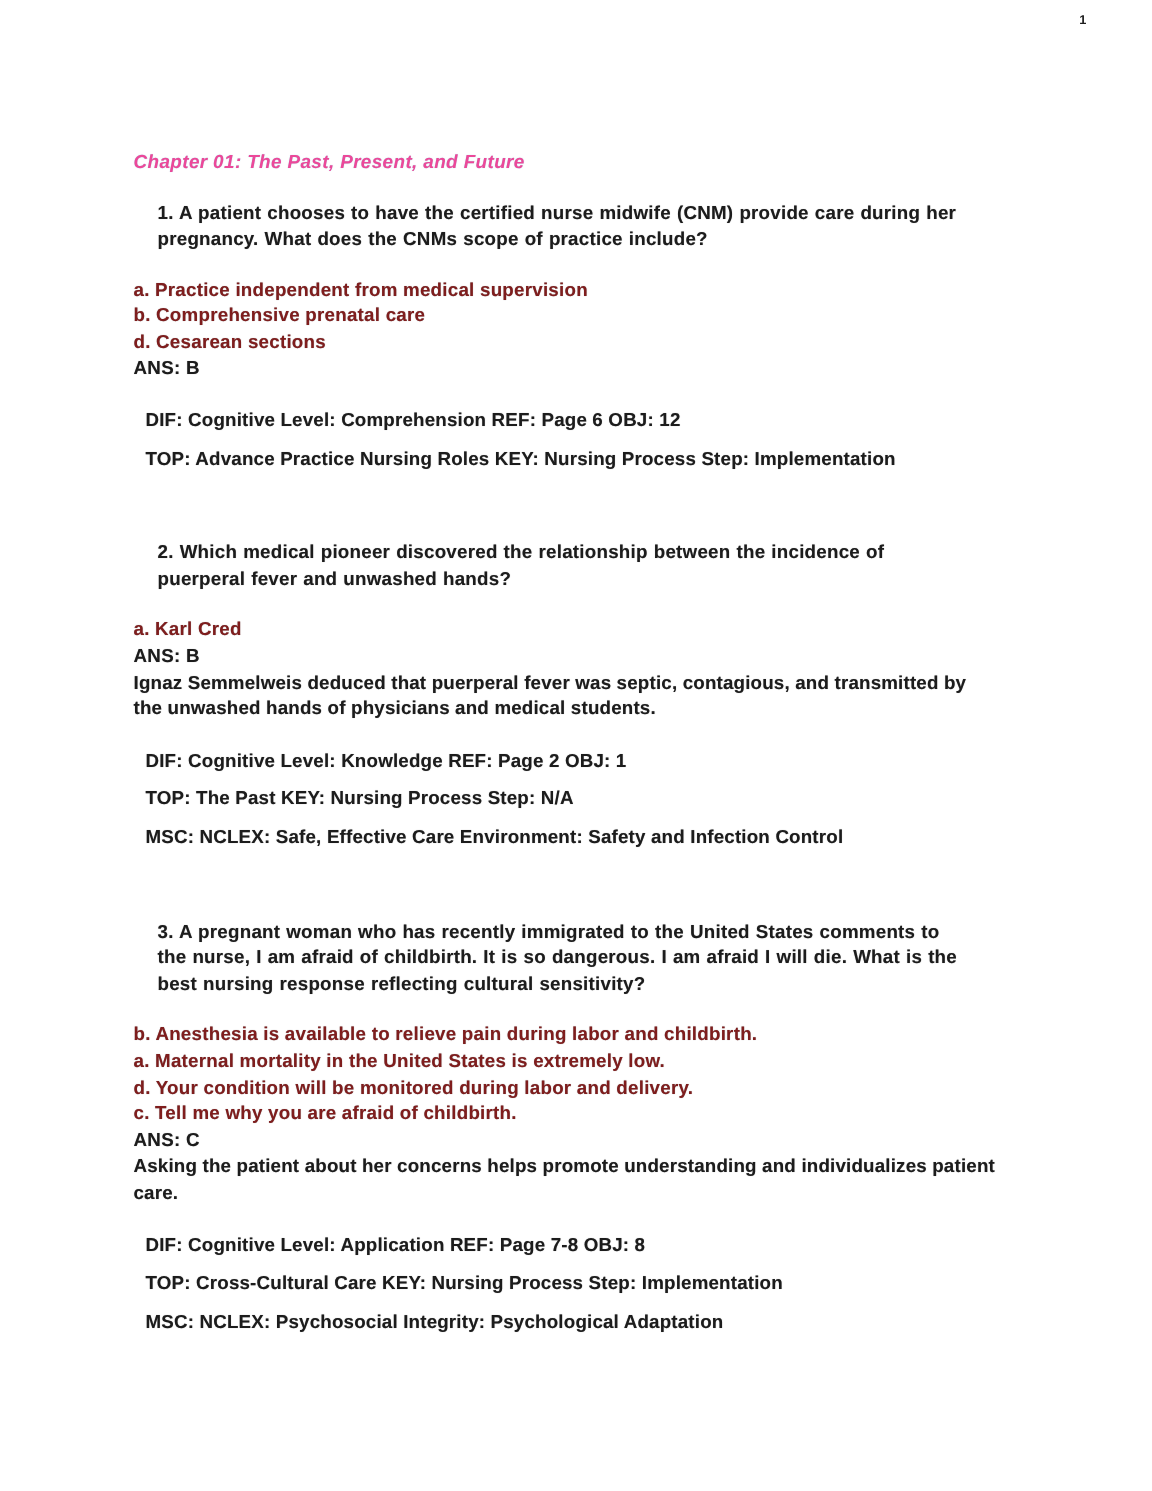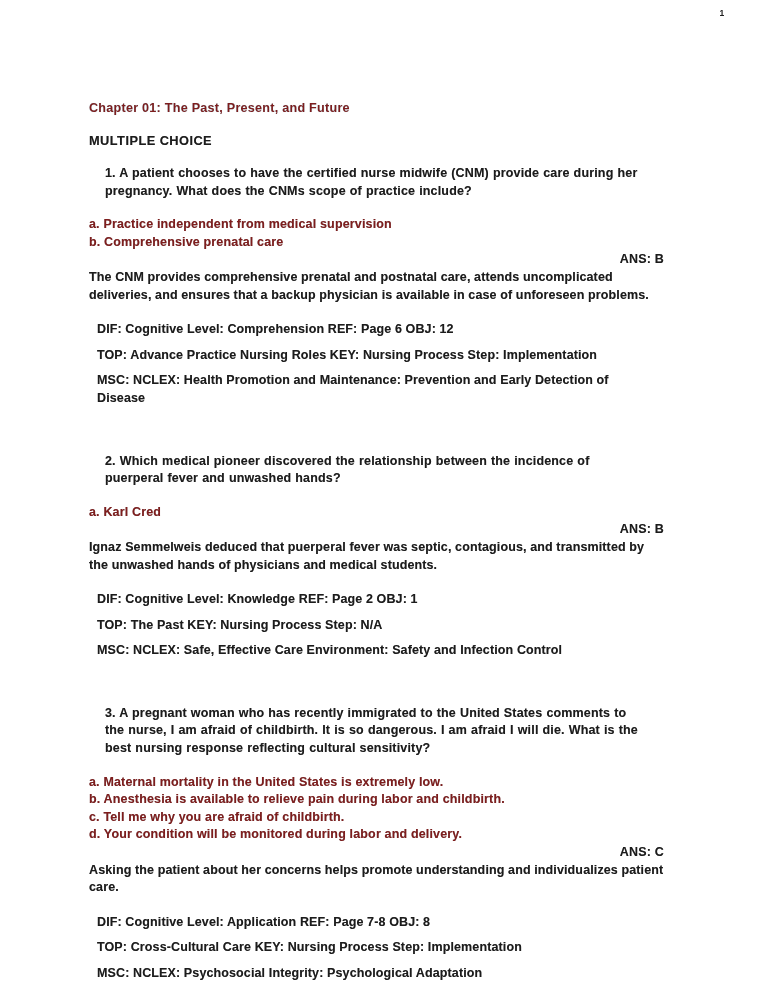--- a/index.html
+++ b/index.html
@@ -39,25 +39,26 @@
   .content {
     position: absolute;
     left: 89px;
     top: 100px;
     width: 575px;
   }
 
   .chapter-title {
     font-size: 12.6px;
     font-weight: bold;
-    color: #7f1d1d;
+    color: #ec4899;
     letter-spacing: 0.25px;
     line-height: 17.5px;
     margin: 0 0 14px 0;
     text-shadow: 0 0 0.7px rgba(87,198,220,0.55);
+    font-style: italic;
   }
 
   .section-label {
     font-size: 12.8px;
     font-weight: bold;
     color: #1c1c1c;
     letter-spacing: 0.45px;
     line-height: 17.5px;
     margin: 0 0 12px 0;
     text-shadow: 0 0 0.55px rgba(28,28,28,0.5);
@@ -91,21 +92,20 @@
   }
 
   .ans {
     font-size: 12.5px;
     font-weight: bold;
     line-height: 17.6px;
     letter-spacing: 0.2px;
     color: #1c1c1c;
     margin: 0;
     text-shadow: 0 0 0.55px rgba(28,28,28,0.45);
-    text-align: right;
   }
 
   .rationale {
     font-size: 12.5px;
     font-weight: bold;
     line-height: 17.6px;
     letter-spacing: 0.12px;
     color: #1c1c1c;
     margin: 0;
     text-shadow: 0 0 0.55px rgba(28,28,28,0.45);
@@ -131,32 +131,30 @@
 <body>
 
 <div class="page">
 
   <div class="page-number">1</div>
 
   <div class="content">
 
     <div class="chapter-title">Chapter 01: The Past, Present, and Future</div>
 
-    <div class="section-label">MULTIPLE CHOICE</div>
 
     <div class="qblock">
       <p class="para stem">1. A patient chooses to have the certified nurse midwife (CNM) provide care during her pregnancy. What does the CNMs scope of practice include?</p>
       <p class="option">a. Practice independent from medical supervision</p>
       <p class="option">b. Comprehensive prenatal care</p>
+      <p class="option">d. Cesarean sections</p>
       <p class="ans">ANS: B</p>
-      <p class="rationale">The CNM provides comprehensive prenatal and postnatal care, attends uncomplicated deliveries, and ensures that a backup physician is available in case of unforeseen problems.</p>
       <div class="meta">
         <p class="meta-line">DIF: Cognitive Level: Comprehension REF: Page 6 OBJ: 12</p>
         <p class="meta-line">TOP: Advance Practice Nursing Roles KEY: Nursing Process Step: Implementation</p>
-        <p class="meta-line">MSC: NCLEX: Health Promotion and Maintenance: Prevention and Early Detection of Disease</p>
       </div>
     </div>
 
     <div class="spacer-block"></div>
 
     <div class="qblock">
       <p class="para stem">2. Which medical pioneer discovered the relationship between the incidence of puerperal fever and unwashed hands?</p>
       <p class="option">a. Karl Cred</p>
       <p class="ans">ANS: B</p>
       <p class="rationale">Ignaz Semmelweis deduced that puerperal fever was septic, contagious, and transmitted by the unwashed hands of physicians and medical students.</p>
@@ -164,24 +162,24 @@
         <p class="meta-line">DIF: Cognitive Level: Knowledge REF: Page 2 OBJ: 1</p>
         <p class="meta-line">TOP: The Past KEY: Nursing Process Step: N/A</p>
         <p class="meta-line">MSC: NCLEX: Safe, Effective Care Environment: Safety and Infection Control</p>
       </div>
     </div>
 
     <div class="spacer-block"></div>
 
     <div class="qblock">
       <p class="para stem">3. A pregnant woman who has recently immigrated to the United States comments to the nurse, I am afraid of childbirth. It is so dangerous. I am afraid I will die. What is the best nursing response reflecting cultural sensitivity?</p>
+      <p class="option">b. Anesthesia is available to relieve pain during labor and childbirth.</p>
       <p class="option">a. Maternal mortality in the United States is extremely low.</p>
-      <p class="option">b. Anesthesia is available to relieve pain during labor and childbirth.</p>
+      <p class="option">d. Your condition will be monitored during labor and delivery.</p>
       <p class="option">c. Tell me why you are afraid of childbirth.</p>
-      <p class="option">d. Your condition will be monitored during labor and delivery.</p>
       <p class="ans">ANS: C</p>
       <p class="rationale">Asking the patient about her concerns helps promote understanding and individualizes patient care.</p>
       <div class="meta">
         <p class="meta-line">DIF: Cognitive Level: Application REF: Page 7-8 OBJ: 8</p>
         <p class="meta-line">TOP: Cross-Cultural Care KEY: Nursing Process Step: Implementation</p>
         <p class="meta-line">MSC: NCLEX: Psychosocial Integrity: Psychological Adaptation</p>
       </div>
     </div>
 
   </div>

